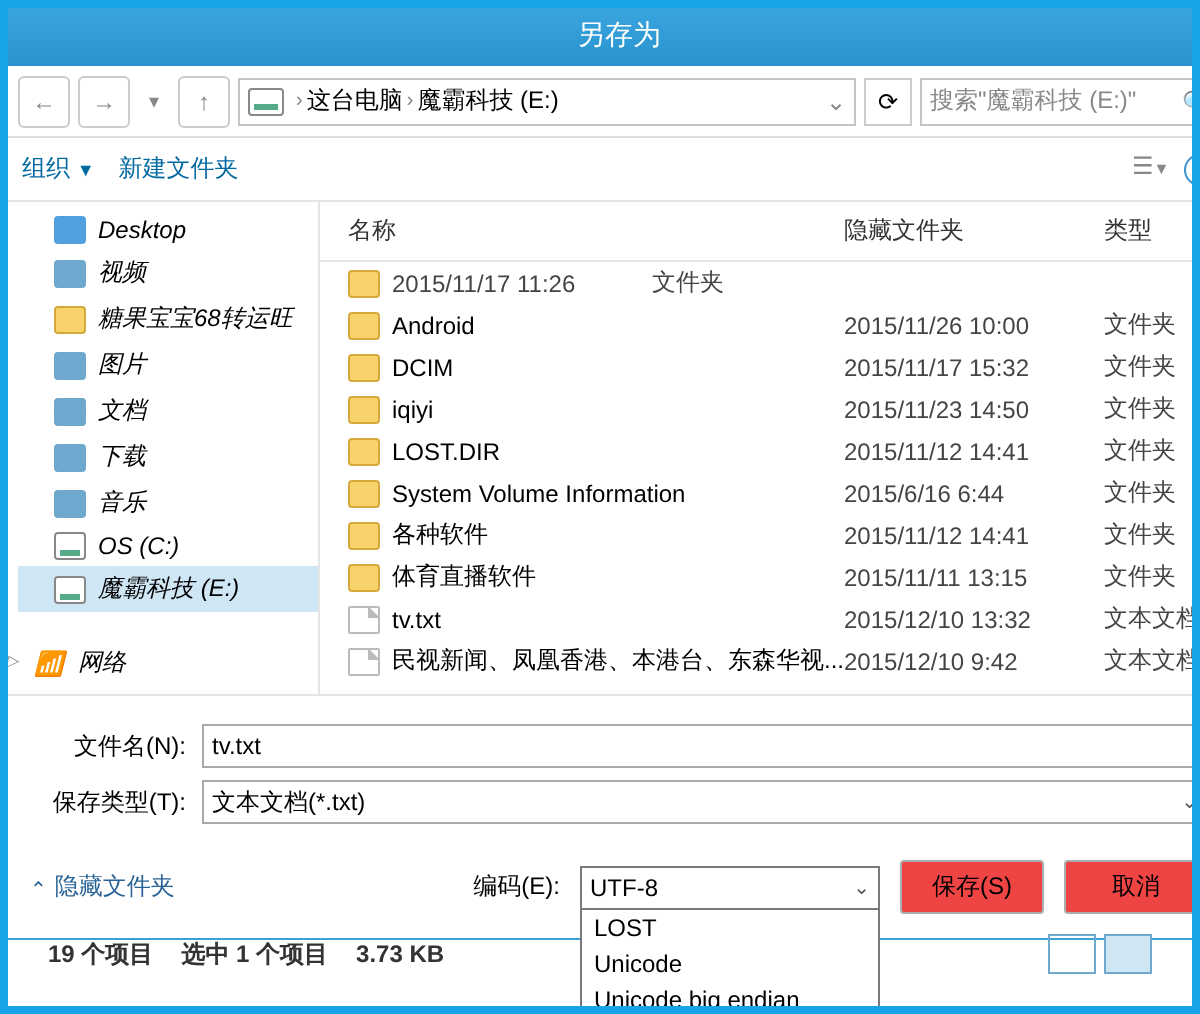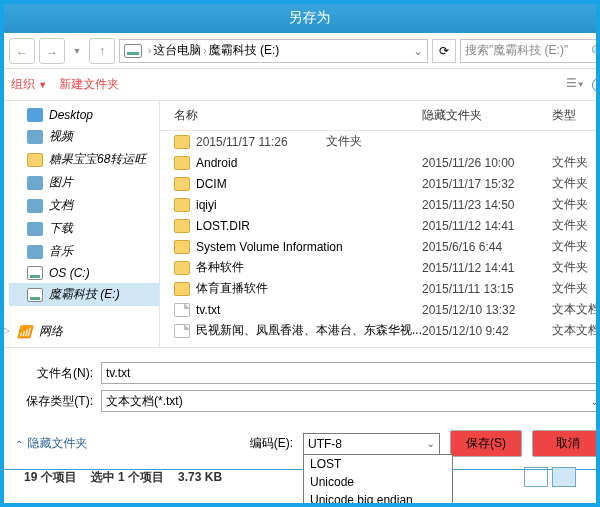--- a/index.html
+++ b/index.html
@@ -15,21 +15,21 @@
   .dd::before{content:"▾"; font-size:10px;}
   .breadcrumb { flex:1; border:1px solid #c5c5c5; height:24px; display:flex; align-items:center; padding:0 4px; gap:2px;}
   .crumb-sep{color:#888; font-size:10px;}
   .drive-icon{width:18px;height:14px;background:#fff;border:1px solid #888;border-radius:2px;margin-right:4px;position:relative;}
   .drive-icon::after{content:"";position:absolute;left:2px;right:2px;bottom:2px;height:3px;background:#5a8;}
   .refresh{border:1px solid #ccc;width:24px;height:24px;display:flex;align-items:center;justify-content:center;}
   .refresh span::before{content:"⟳";}
   .searchbox{border:1px solid #c5c5c5;height:24px;width:150px;display:flex;align-items:center;padding:0 4px;color:#888;gap:4px;}
   .searchbox .mag::before{content:"🔍";font-size:11px;}
   .toolbar{display:flex;align-items:center;padding:4px 8px;border-bottom:1px solid #e5e5e5;height:32px;gap:12px;}
-  .tb-btn{color:#ef4444;cursor:default;}
+  .tb-btn{color:#0369a1;cursor:default;}
   .tb-right{margin-left:auto;display:flex;gap:6px;align-items:center;}
   .view-icon{width:20px;height:18px;color:#888;}
   .help-icon::before{content:"?";color:#3a92cf;font-weight:bold;border:1px solid #3a92cf;border-radius:50%;width:14px;height:14px;display:inline-flex;align-items:center;justify-content:center;font-size:10px;}
   .body{display:flex;}
   .sidebar{width:160px;border-right:1px solid #e5e5e5;padding:4px 0 4px 6px;font-style:italic;}
   .side-item{display:flex;align-items:center;gap:6px;padding:3px 0 3px 18px;white-space:nowrap;overflow:hidden;}
   .side-item.selected{background:#cfe6f5;}
   .tree-toggle{position:absolute;margin-left:-14px;width:11px;height:11px;color:#888;font-size:8px;}
   .ico{width:16px;height:14px;display:inline-block;}
   .ico-desktop{background:#53a0df;border-radius:2px;}
@@ -52,21 +52,21 @@
   .ico-file::after{content:"";position:absolute;right:-1px;top:-1px;border:3px solid transparent;border-left-color:#bbb;border-bottom-color:#bbb;}
   .bottom{border-top:1px solid #e5e5e5;padding:8px 12px;}
   .formrow{display:flex;align-items:center;margin:6px 0;gap:8px;}
   .formrow label{width:78px;text-align:right;}
   .formrow .inp{flex:1;border:1px solid #a9a9a9;height:22px;padding:0 4px;display:flex;align-items:center;}
   .buttons{display:flex;align-items:center;gap:10px;padding:12px 0 4px;}
   .linkish{color:#2a6496;display:flex;align-items:center;gap:4px;}
   .chev::before{content:"⌃";display:inline-block;transform:rotate(0);font-size:10px;color:#2a6496;}
   .btn{border:1px solid #adadad;background:#ef4444;padding:4px 12px;border-radius:2px;min-width:72px;text-align:center;}
   .combo-wrap{position:relative;}
-  .combo{border:1px solid #7a7a7a;height:22px;width:137px;display:flex;align-items:center;padding:0 4px;justify-content:space-between;background:#fff;}
+  .combo{border:1px solid #7a7a7a;height:22px;width:150px;display:flex;align-items:center;padding:0 4px;justify-content:space-between;background:#fff;}
   .combo-dd{position:absolute;top:21px;left:0;width:150px;border:1px solid #7a7a7a;background:#fff;z-index:20;}
   .combo-dd .opt{padding:2px 6px;}
   .statusbar{position:absolute;left:0;right:0;bottom:4px;padding:12px 20px;display:flex;align-items:center;gap:14px;color:#333;font-weight:bold;}
   .stat-iconset{margin-left:auto;display:flex;gap:4px;}
   .stat-icon{width:24px;height:20px;border:1px solid #6fa8cf;display:inline-block;}
   .stat-icon.active{background:#cfe6f5;}
 </style>
 </head>
 <body>
 

